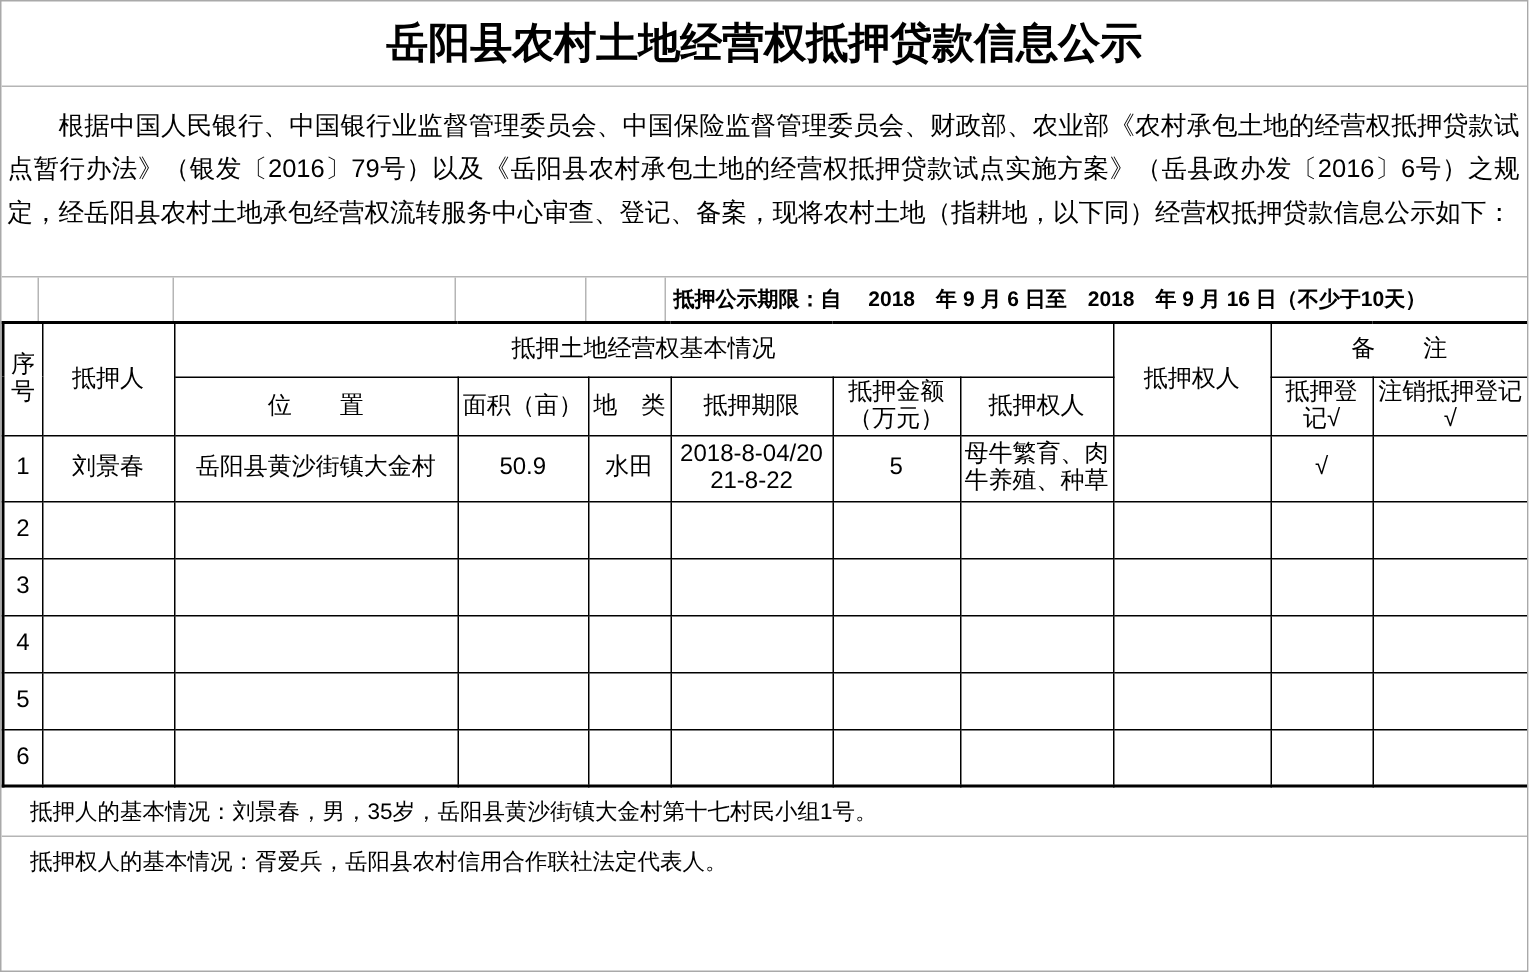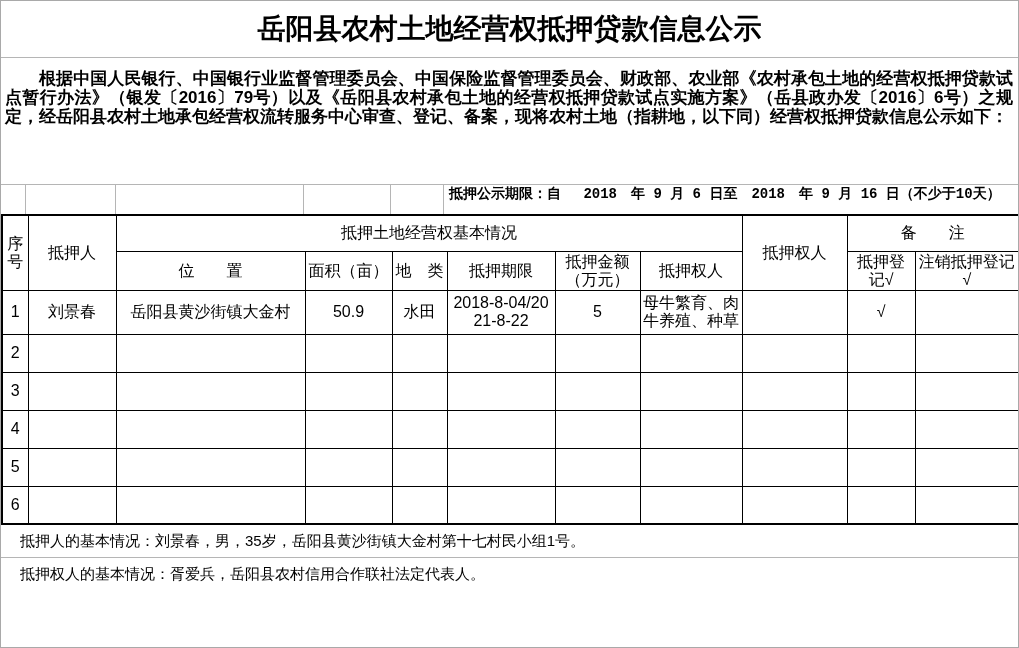--- a/index.html
+++ b/index.html
@@ -39,32 +39,30 @@
     font-weight: bold;
     line-height: 26px;
     display: block;
   }
   
   .intro-sec {
     height: 127px;
     border-bottom: 1px solid #b5b5b5;
     padding: 11px 5px 0 4px;
     font-size: 17px;
-    line-height: 19px;
+    line-height: 29px;
     text-indent: 2em;
     text-align: justify;
-    font-weight: bold;
   }
   
   .period-row {
     height: 29px;
     display: flex;
-    align-items: flex-start;
+    align-items: center;
     font-size: 14px;
-    font-family: Liberation Mono, monospace;
   }
   .pcell { border-right: 1px solid #b5b5b5; height: 100%; }
   .pc1 { width: 25px; }
   .pc2 { width: 90px; }
   .pc3 { width: 188px; }
   .pc4 { width: 87px; }
   .pc5 { width: 53px; }
   .plabel {
     flex: 1;
     display: flex;

